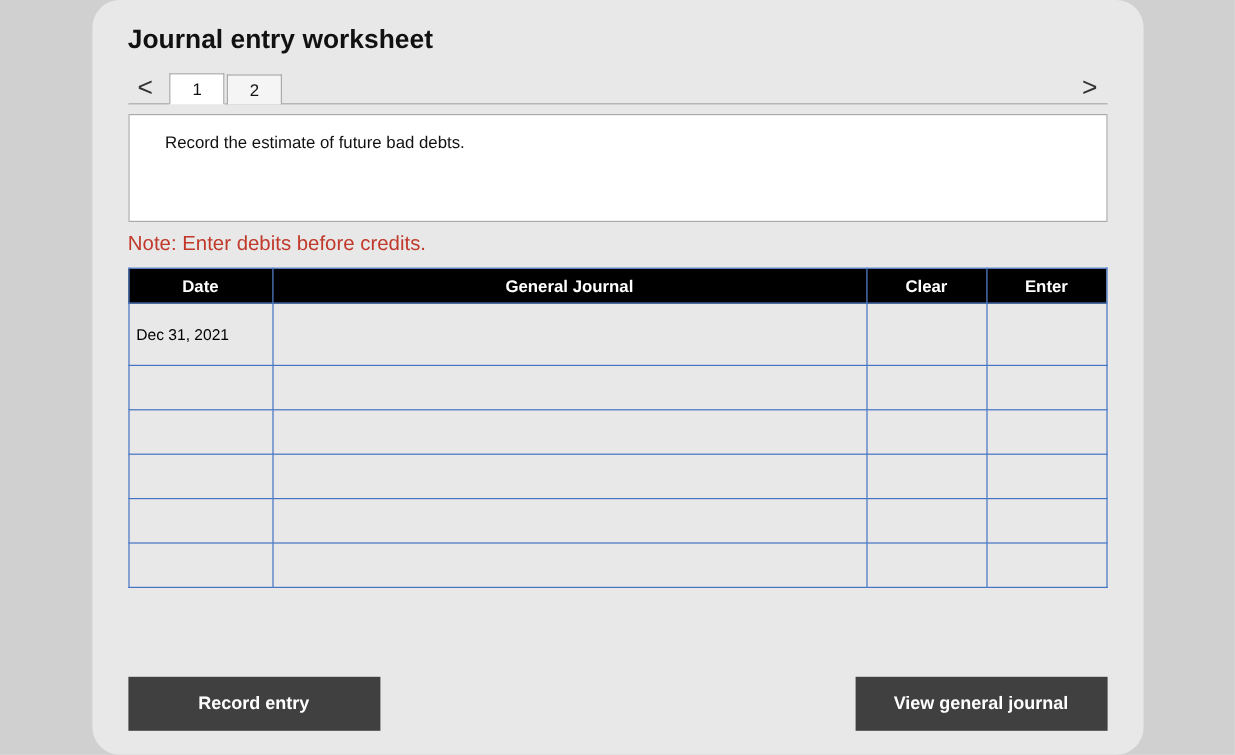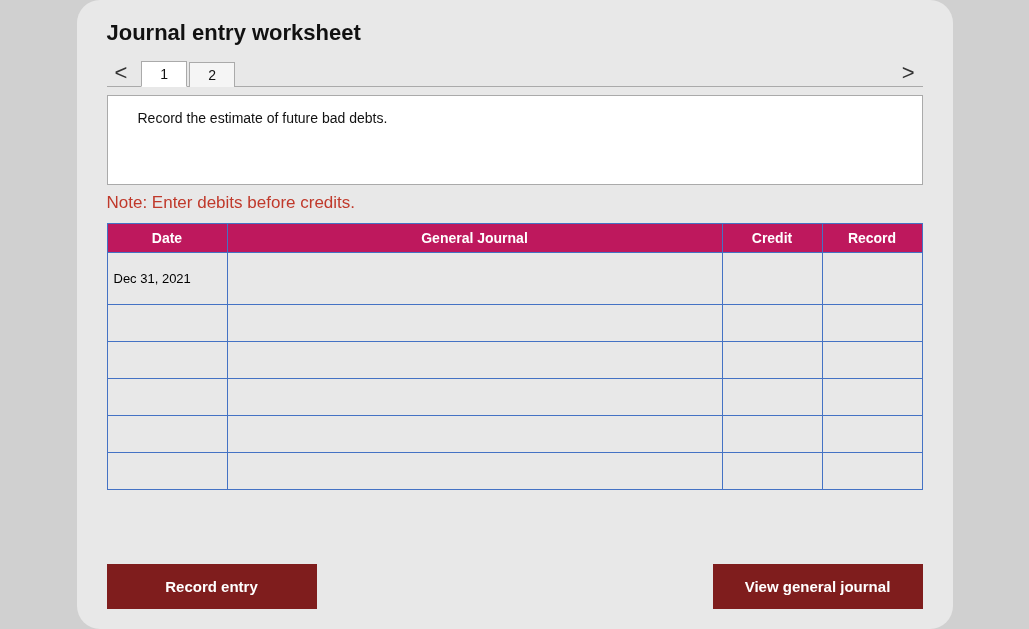--- a/index.html
+++ b/index.html
@@ -69,21 +69,21 @@
       font-size: 17px;
       margin-bottom: 10px;
     }
     .journal-table {
       width: 100%;
       border-collapse: collapse;
       border: 1px solid #4472c4;
       margin-bottom: 10px;
     }
     .journal-table thead tr th {
-      background: #be185d;
+      background: #000000;
       color: #fff;
       font-weight: bold;
       text-align: center;
       padding: 6px 8px;
       border: 1px solid #4472c4;
       font-size: 14px;
     }
     .journal-table tbody tr td {
       border: 1px solid #4472c4;
       padding: 0;
@@ -108,21 +108,21 @@
     .journal-table thead tr th:nth-child(3) { width: 100px; }
     .journal-table thead tr th:nth-child(4) { width: 100px; }
     .buttons-row {
       display: flex;
       flex-direction: row;
       align-items: center;
       margin-top: auto;
       gap: 0;
     }
     .btn {
-      background: #7f1d1d;
+      background: #404040;
       color: #fff;
       border: none;
       padding: 14px 0;
       font-size: 15px;
       font-weight: bold;
       cursor: pointer;
       width: 210px;
       text-align: center;
     }
     .btn-gap {
@@ -158,22 +158,22 @@
     <span>Record the estimate of future bad debts.</span>
   </div>
 
   <div class="note-text">Note: Enter debits before credits.</div>
 
   <table class="journal-table">
     <thead>
       <tr>
         <th>Date</th>
         <th>General Journal</th>
-        <th>Credit</th>
-        <th>Record</th>
+        <th>Clear</th>
+        <th>Enter</th>
       </tr>
     </thead>
     <tbody>
       <tr>
         <td class="date-cell">Dec 31, 2021</td>
         <td><input type="text" style=""></td>
         <td><input type="text" style=""></td>
         <td><input type="text" style=""></td>
       </tr>
       <tr>

